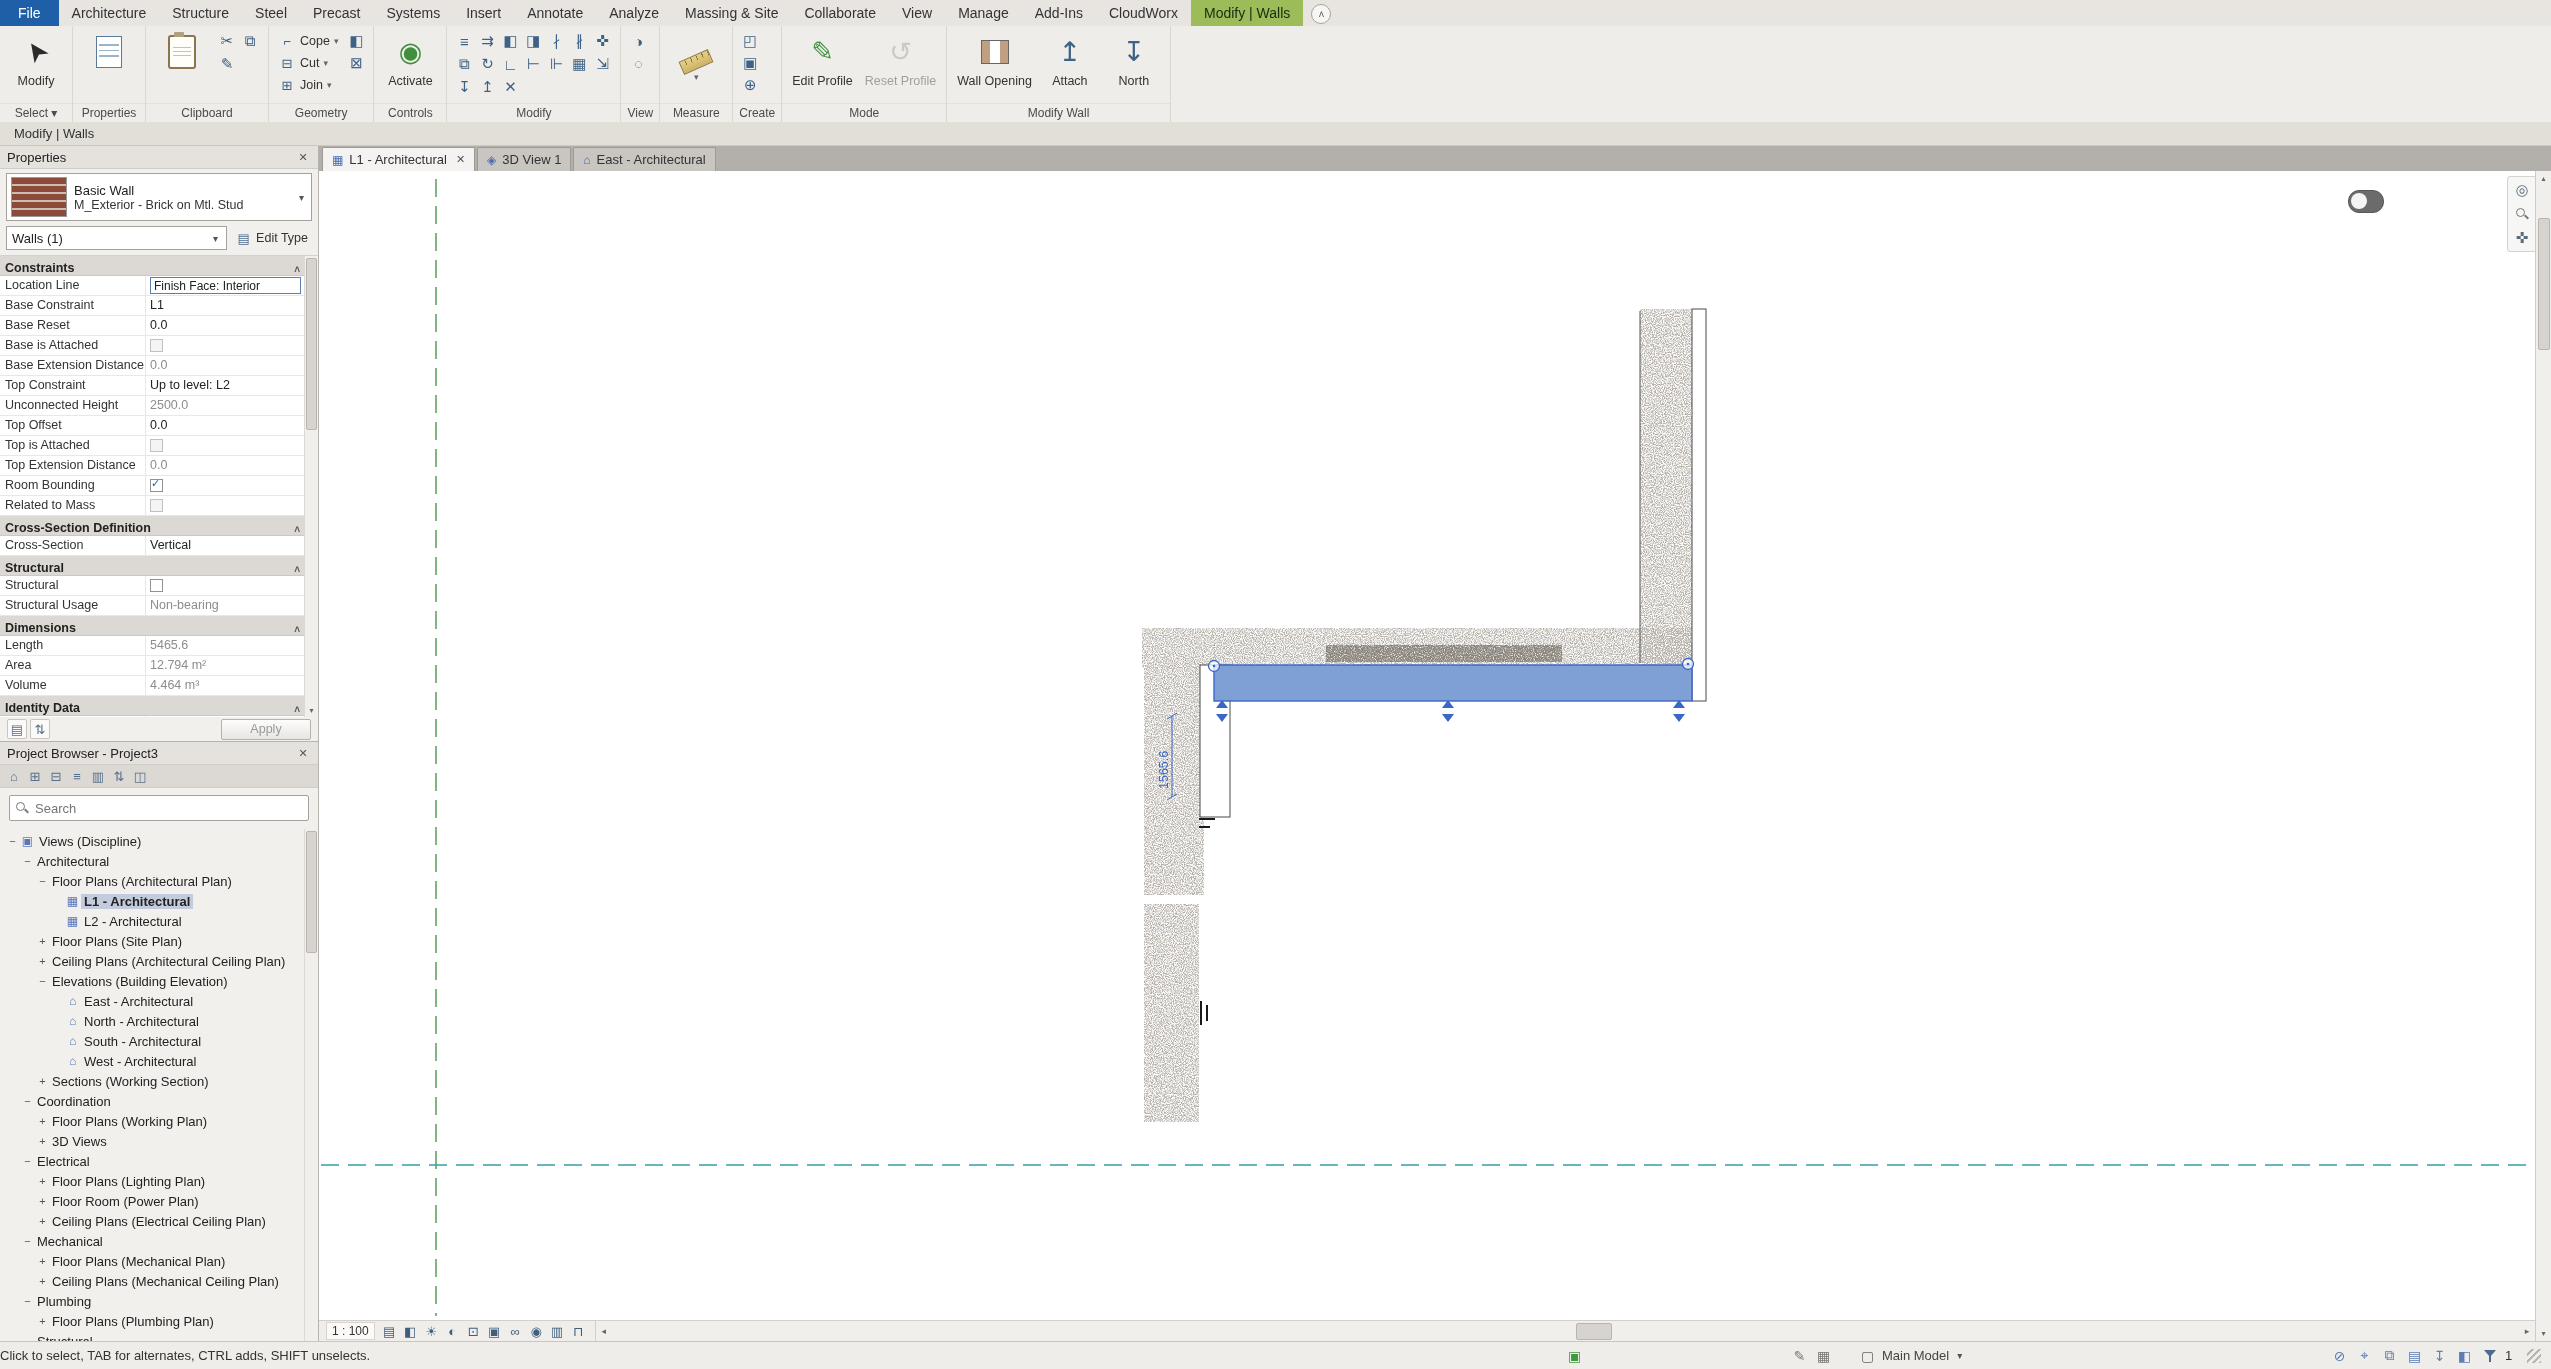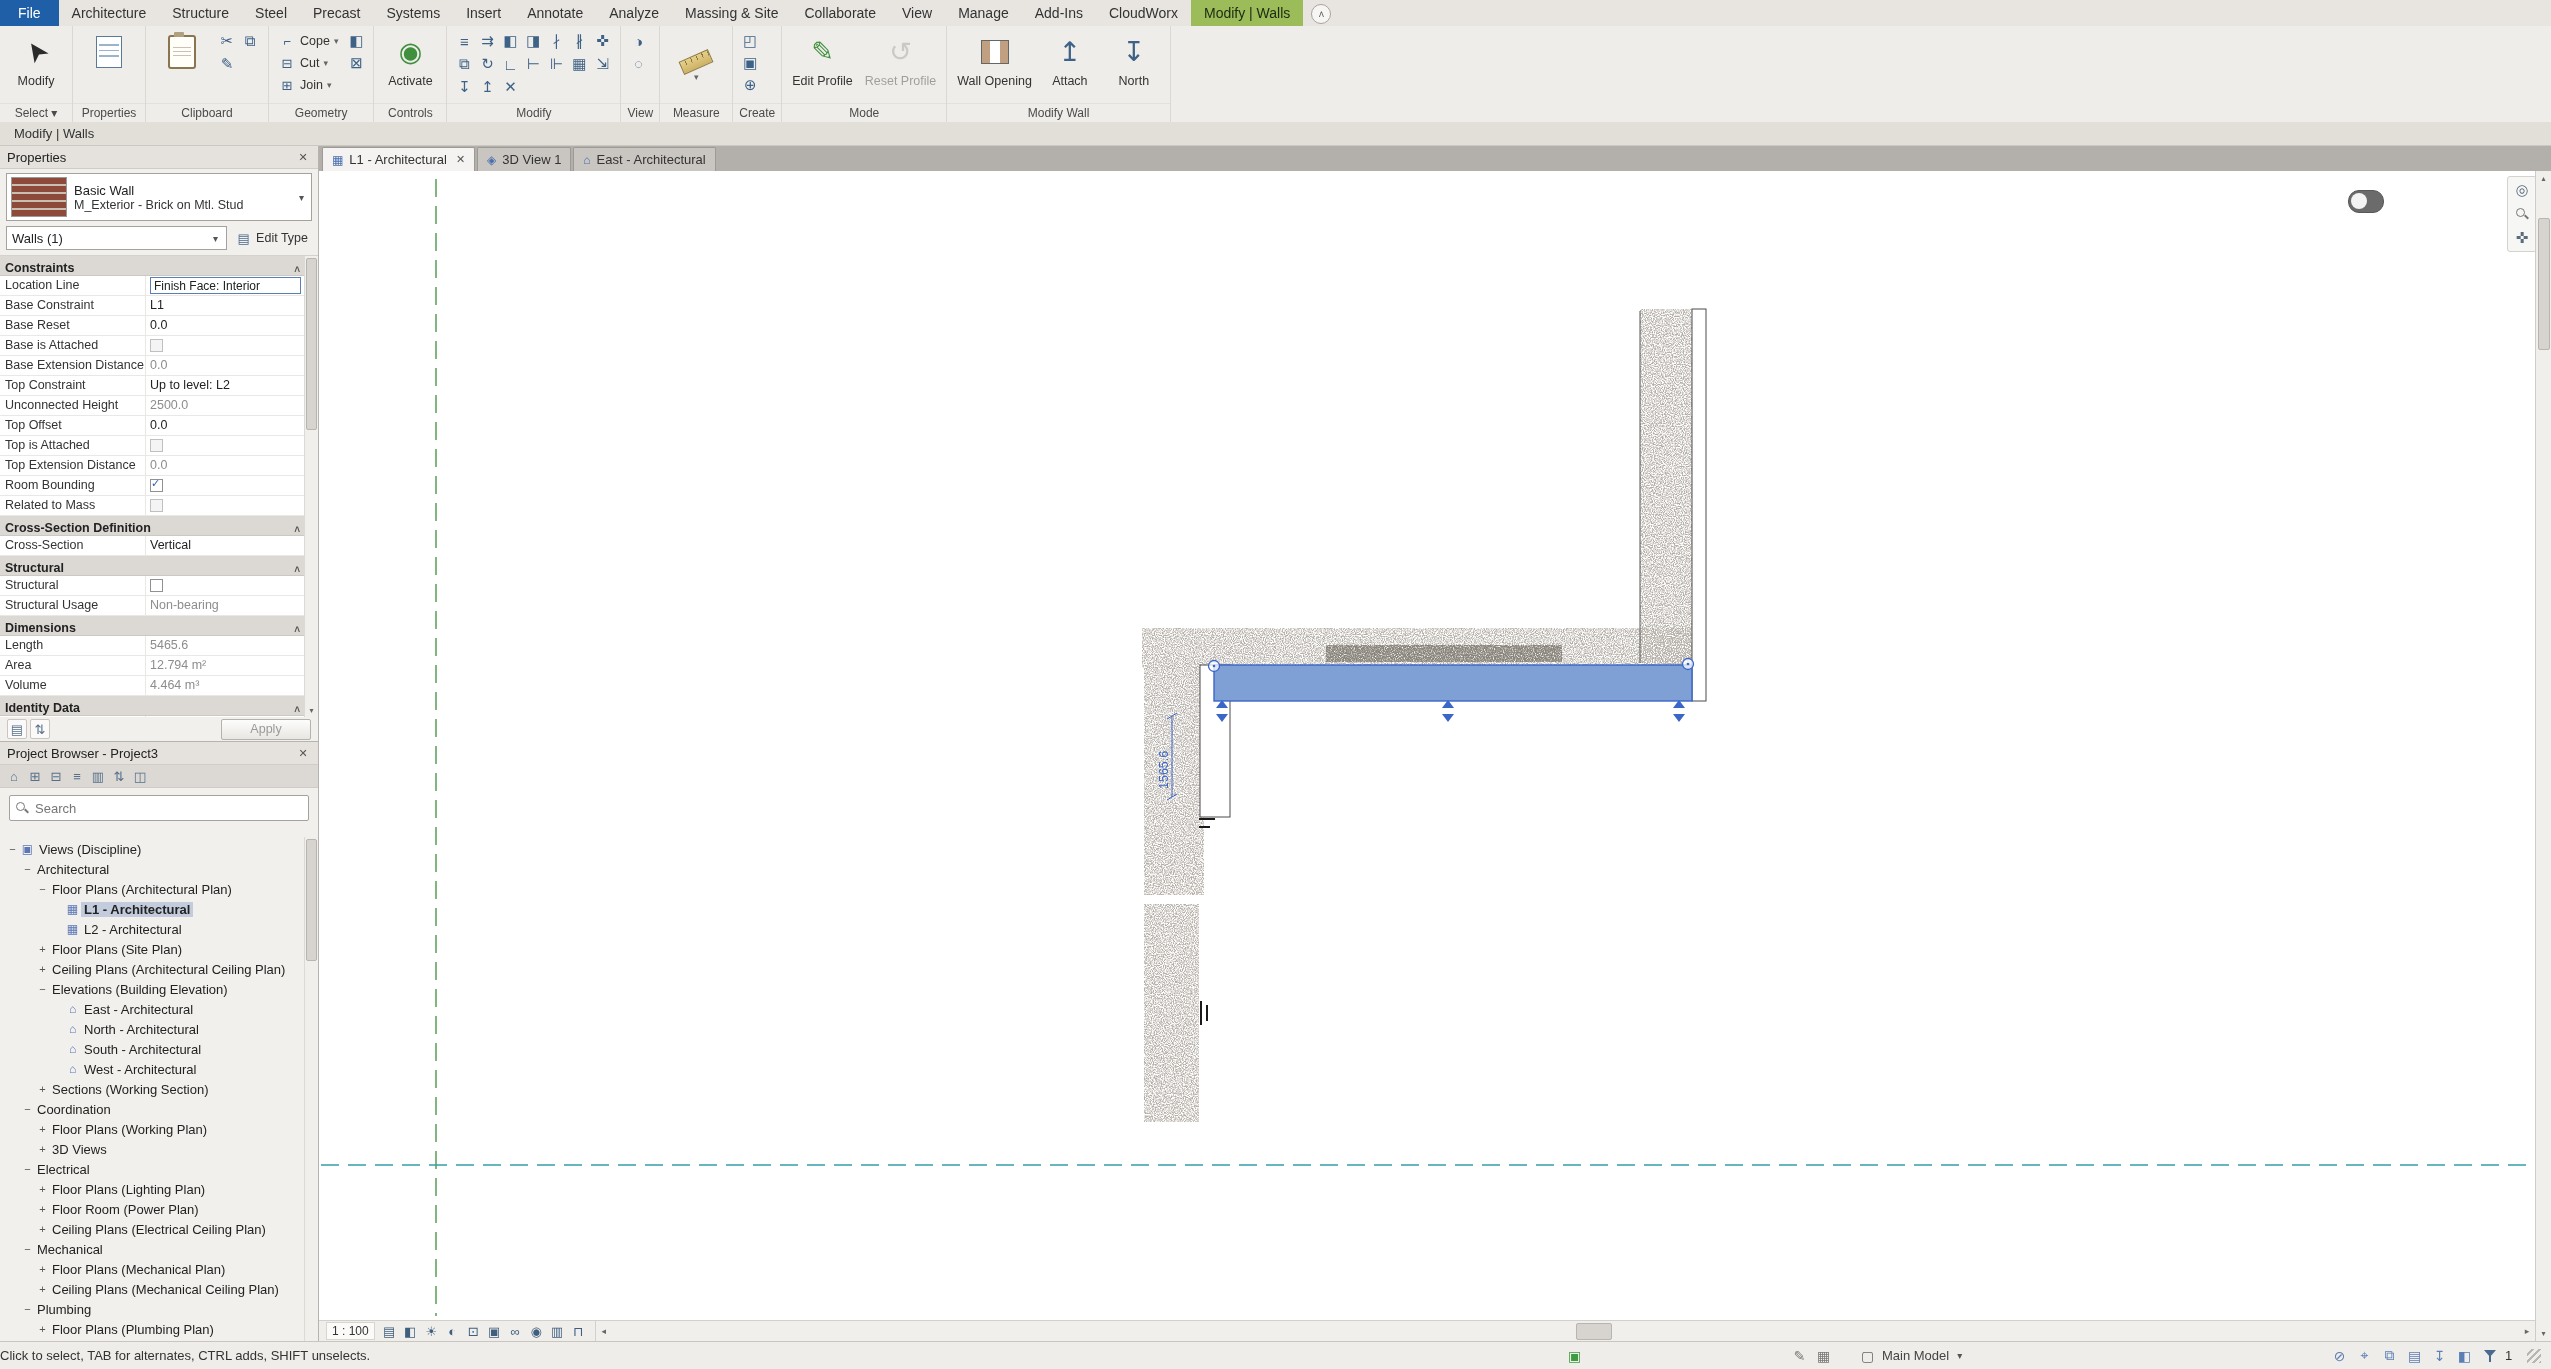--- a/index.html
+++ b/index.html
@@ -102,21 +102,21 @@
   .sb-thumb{width:9px;background:#D7D3CE;border:1px solid #B8B4AF;border-radius:2px}
   .sb-arr{font-size:8px;color:#666;height:13px;display:flex;align-items:center}
   .props-foot{height:24px;flex:none;display:flex;align-items:center;gap:3px;padding:0 7px;background:#F2F0ED}
   .props-foot .i{width:18px;height:18px;font-size:13px;color:#56708C;border:1px solid #C9C5C0;background:#FBFAF8}
   .applybtn{margin-left:auto;width:88px;height:19px;border:1px solid #B5B2AD;border-radius:2px;
     background:linear-gradient(#FDFDFC,#E8E6E2);color:#9A9A9A;font-size:12.5px;display:flex;align-items:center;justify-content:center}
   
   .pbrowser{flex:1;display:flex;flex-direction:column;min-height:0}
   .pb-tools{height:22px;background:#DCD8D3;border-bottom:1px solid #CFCCC7;display:flex;align-items:center;gap:3px;padding:0 5px;flex:none}
   .pb-tools .i{width:18px;height:18px;font-size:13px;color:#56708C}
-  .searchwrap{margin:7px 9px 16px 9px;height:24px;border:1px solid #A5A29D;border-radius:2px;background:#fff;
+  .searchwrap{margin:7px 9px 8px 9px;height:24px;border:1px solid #A5A29D;border-radius:2px;background:#fff;
     display:flex;align-items:center;padding:0 5px;gap:4px;flex:none}
   .searchwrap input{flex:1;border:none;outline:none;font-size:13px;font-family:inherit;color:#333;background:transparent}
   .tree{flex:1;overflow:hidden;position:relative;padding-top:2px;background:#F2F0ED}
   .titem{height:20px;display:flex;align-items:center;font-size:13px;color:#222;white-space:nowrap}
   .tglyph{width:13px;text-align:center;font-size:11px;color:#555;flex:none}
   .ticon{width:17px;text-align:center;font-size:12px;color:#5C77B8;flex:none}
   .tlabel{padding:0 3px}
   .titem.sel .tlabel{background:#C3CCDC;font-weight:bold}
   .tree-sb{position:absolute;right:0;top:0;bottom:0;width:13px;background:#F1EFEC;border-left:1px solid #DDDAD5;display:flex;flex-direction:column;align-items:center}
   

